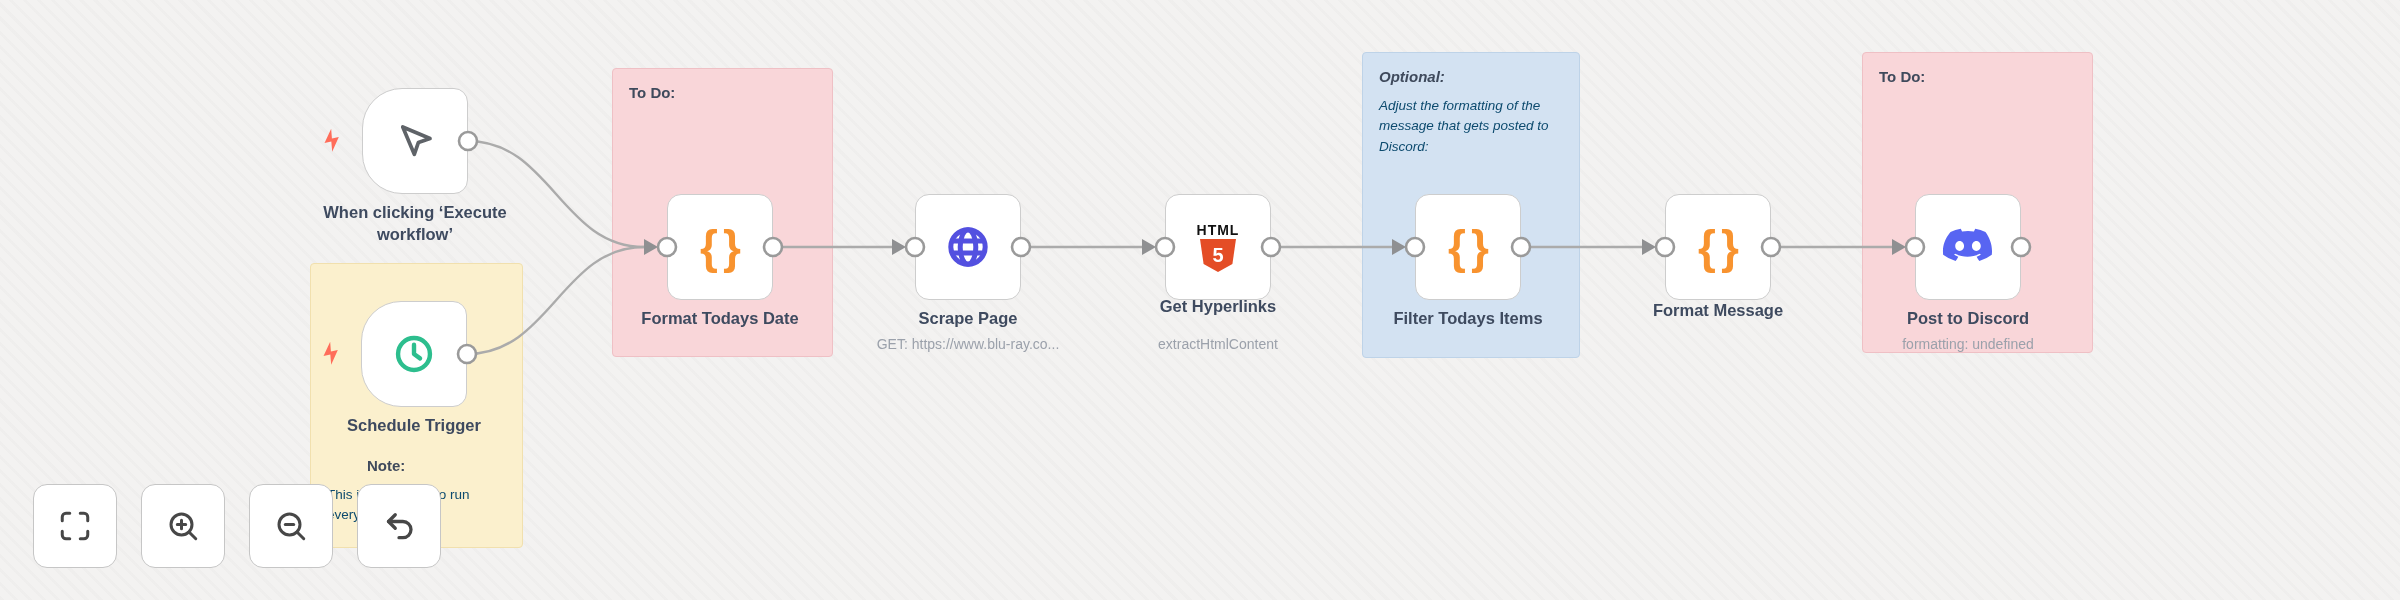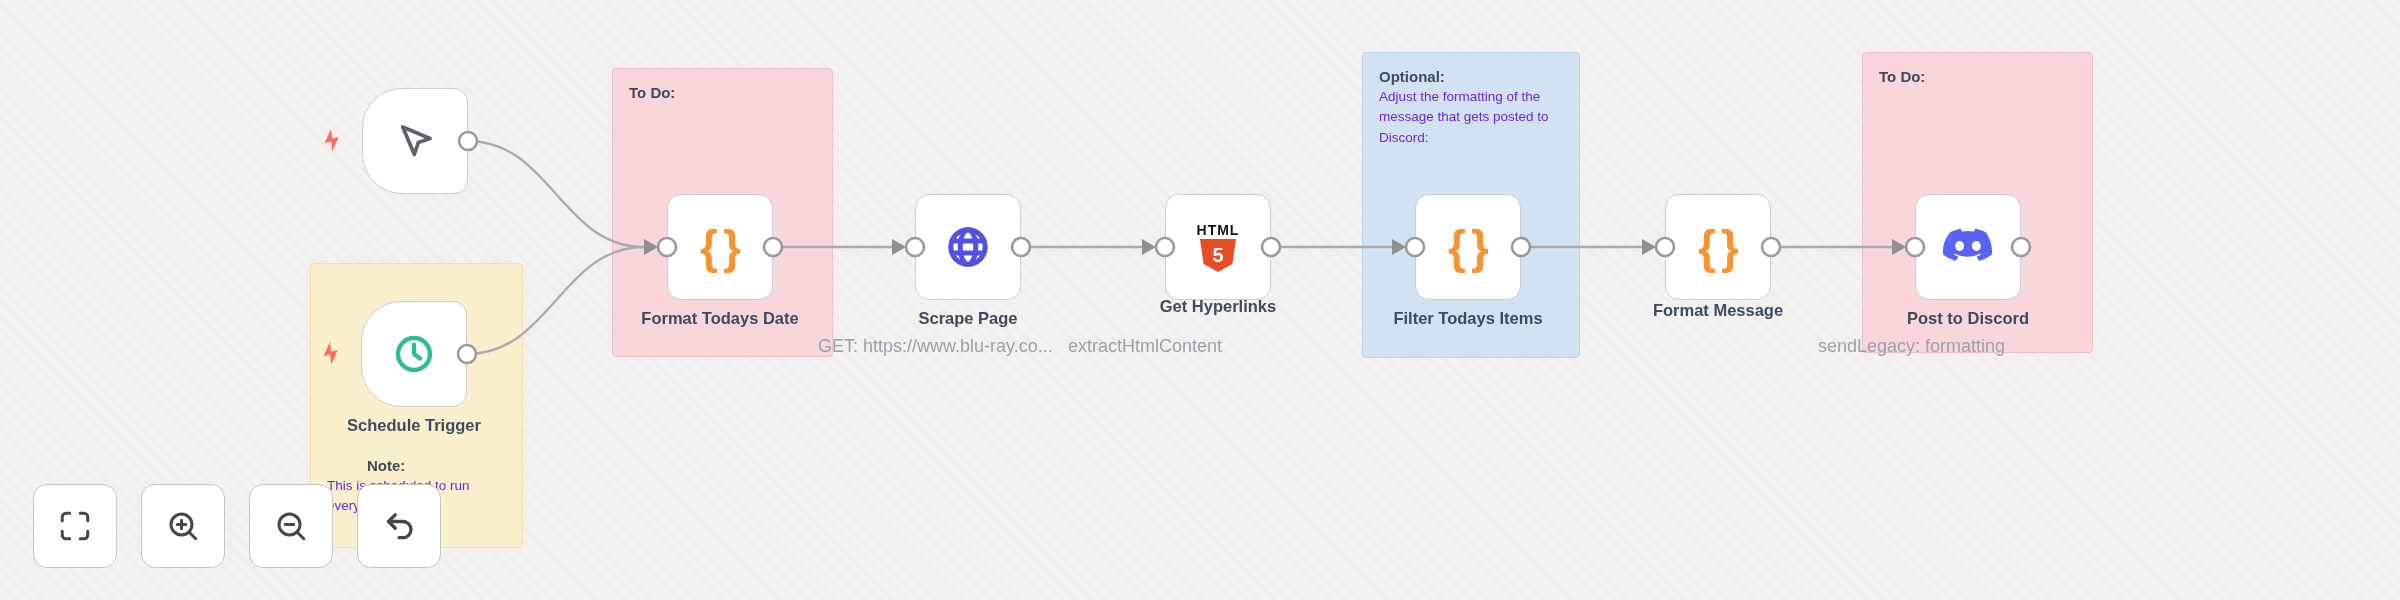--- a/index.html
+++ b/index.html
@@ -13,34 +13,34 @@
     background:
       repeating-linear-gradient(45deg, rgba(0,0,0,0.016) 0 3px, rgba(0,0,0,0) 3px 10px),
       #f3f2f1;
   }
   
   .note{position:absolute;border-radius:4px;padding:14px 16px;box-sizing:border-box;z-index:1;}
   .note.pink{background:#f9d6d9;border:1px solid #efc0c5;}
   .note.yellow{background:#fbf0cd;border:1px solid #f1e0ae;}
   .note.blue{background:#d3e2f2;border:1px solid #bed3e8;}
   .note-header{font-size:15px;font-weight:bold;color:#3f4a5c;line-height:1.3;}
-  .note-body{font-size:13.5px;color:#6d28d9;line-height:1.55;margin-top:0;}
+  .note-body{font-size:13.5px;color:#0c4a6e;line-height:1.55;margin-top:9px;}
   
   .node{
     position:absolute;width:106px;height:106px;background:#ffffff;
     border:1.8px solid #cdcdcd;border-radius:14px;box-sizing:border-box;
     display:flex;align-items:center;justify-content:center;z-index:4;
   }
   .node.trigger{border-radius:40px 14px 14px 40px;}
   .node-label{
     position:absolute;text-align:center;font-size:16.5px;font-weight:bold;
     color:#3e4a5f;line-height:1.32;z-index:3;
   }
   .node-subtitle{
-    position:absolute;font-size:18px;color:#9ba1ab;z-index:3;
+    position:absolute;text-align:center;font-size:14px;color:#9ba1ab;z-index:3;
   }
   .code-icon{font-weight:bold;font-size:46px;color:#f8932f;letter-spacing:5px;line-height:1;padding-left:6px;}
   
   .html5-icon{text-align:center;width:46px;}
   .html5-word{font-size:14px;font-weight:bold;color:#111;letter-spacing:1px;}
   .html5-shield{
     width:36px;height:33px;margin:1px auto 0;background:#e44d26;
     clip-path:polygon(0 0,100% 0,90% 76%,50% 100%,10% 76%);
     display:flex;align-items:center;justify-content:center;
     color:#fff;font-size:20px;font-weight:bold;
@@ -63,21 +63,21 @@
 
   <div class="note pink" style="left:612px;top:68px;width:221px;height:289px;">
     <div class="note-header">To Do:</div>
   </div>
 
   <div class="note yellow" style="left:310px;top:263px;width:213px;height:285px;">
     <div class="note-header" style="margin-top:178px;margin-left:40px;">Note:</div>
     <div class="note-body">This is scheduled to run every day at 9am.</div>
   </div>
 
-  <div class="note blue" style="left:1362px;top:52px;width:218px;height:306px;">
+  <div class="note blue" style="left:1362px;top:52px;width:218px;height:306px;font-style:italic;">
     <div class="note-header">Optional:</div>
     <div class="note-body">Adjust the formatting of the message that gets posted to Discord:</div>
   </div>
 
   <div class="note pink" style="left:1862px;top:52px;width:231px;height:301px;">
     <div class="note-header">To Do:</div>
   </div>
 
   <svg class="layer" width="2400" height="600">
     <g fill="none" stroke="#ababab" stroke-width="2.4">
@@ -89,20 +89,21 @@
       <path d="M1530 247 H 1642"></path>
       <path d="M1780 247 H 1892"></path>
     </g>
   </svg>
 
   <div class="node trigger" style="left:362px;top:88px;">
     <svg width="42" height="42" viewBox="0 0 24 24">
       <path d="M5 4 L11.6 19.6 L13.9 12.9 L20.6 10.6 Z" fill="#fff" stroke="#5f6368" stroke-width="2.1" stroke-linejoin="round"></path>
     </svg>
   </div>
+  <div class="node-label" style="left:292px;top:202px;width:246px;">When clicking ‘Execute workflow’</div>
 
   <div class="node trigger" style="left:361px;top:301px;">
     <svg width="44" height="44" viewBox="0 0 24 24" fill="none" stroke="#2dbe8e" stroke-width="2.4" stroke-linecap="round" stroke-linejoin="round">
       <circle cx="12" cy="12" r="8.7"></circle>
       <path d="M12 6.9 V12 L15.3 14.4"></path>
     </svg>
   </div>
   <div class="node-label" style="left:294px;top:415px;width:240px;">Schedule Trigger</div>
 
   <div class="node" style="left:667px;top:194px;">
@@ -140,21 +141,21 @@
     <span class="code-icon">{}</span>
   </div>
   <div class="node-label" style="left:1588px;top:300px;width:260px;">Format Message</div>
 
   <div class="node" style="left:1915px;top:194px;">
     <svg width="52" height="42" viewBox="0 0 24 20">
       <path fill="#5865f2" d="M20.32 2.85c-1.52-.7-3.15-1.21-4.85-1.5-.21.37-.45.88-.62 1.28a17.3 17.3 0 0 0-5.7 0c-.17-.4-.42-.91-.63-1.28-1.7.29-3.33.8-4.85 1.5C.59 6.5-.25 10.1.17 13.65a18.9 18.9 0 0 0 5.93 3.03c.48-.65.9-1.35 1.27-2.08-.7-.26-1.36-.58-1.99-.96.17-.12.33-.25.49-.38 3.83 1.79 7.97 1.79 11.76 0 .16.13.32.26.49.38-.63.38-1.3.7-2 .96.37.73.8 1.43 1.28 2.08a18.86 18.86 0 0 0 5.93-3.03c.5-4.14-.84-7.71-3.01-10.8zM8.02 11.88c-1.15 0-2.1-1.06-2.1-2.35 0-1.29.93-2.35 2.1-2.35 1.17 0 2.12 1.06 2.1 2.35 0 1.29-.93 2.35-2.1 2.35zm7.96 0c-1.15 0-2.1-1.06-2.1-2.35 0-1.29.93-2.35 2.1-2.35 1.17 0 2.12 1.06 2.1 2.35 0 1.29-.93 2.35-2.1 2.35z"></path>
     </svg>
   </div>
   <div class="node-label" style="left:1838px;top:308px;width:260px;">Post to Discord</div>
-  <div class="node-subtitle" style="left:1818px;top:336px;width:300px;">sendLegacy: formatting</div>
+  <div class="node-subtitle" style="left:1818px;top:336px;width:300px;">formatting: undefined</div>
 
   <svg class="bolt" style="left:320px;top:126px;transform:rotate(-12deg);" width="26" height="28" viewBox="0 0 24 24">
     <polygon points="12.5 1.5 3.8 13 10.2 13 9 22.5 17.8 10.5 11.3 10.5" fill="#ff6d5a"></polygon>
   </svg>
   <svg class="bolt" style="left:319px;top:339px;transform:rotate(-12deg);" width="26" height="28" viewBox="0 0 24 24">
     <polygon points="12.5 1.5 3.8 13 10.2 13 9 22.5 17.8 10.5 11.3 10.5" fill="#ff6d5a"></polygon>
   </svg>
 
   <svg class="layer-top" width="2400" height="600">
     <g fill="#8f9092">

